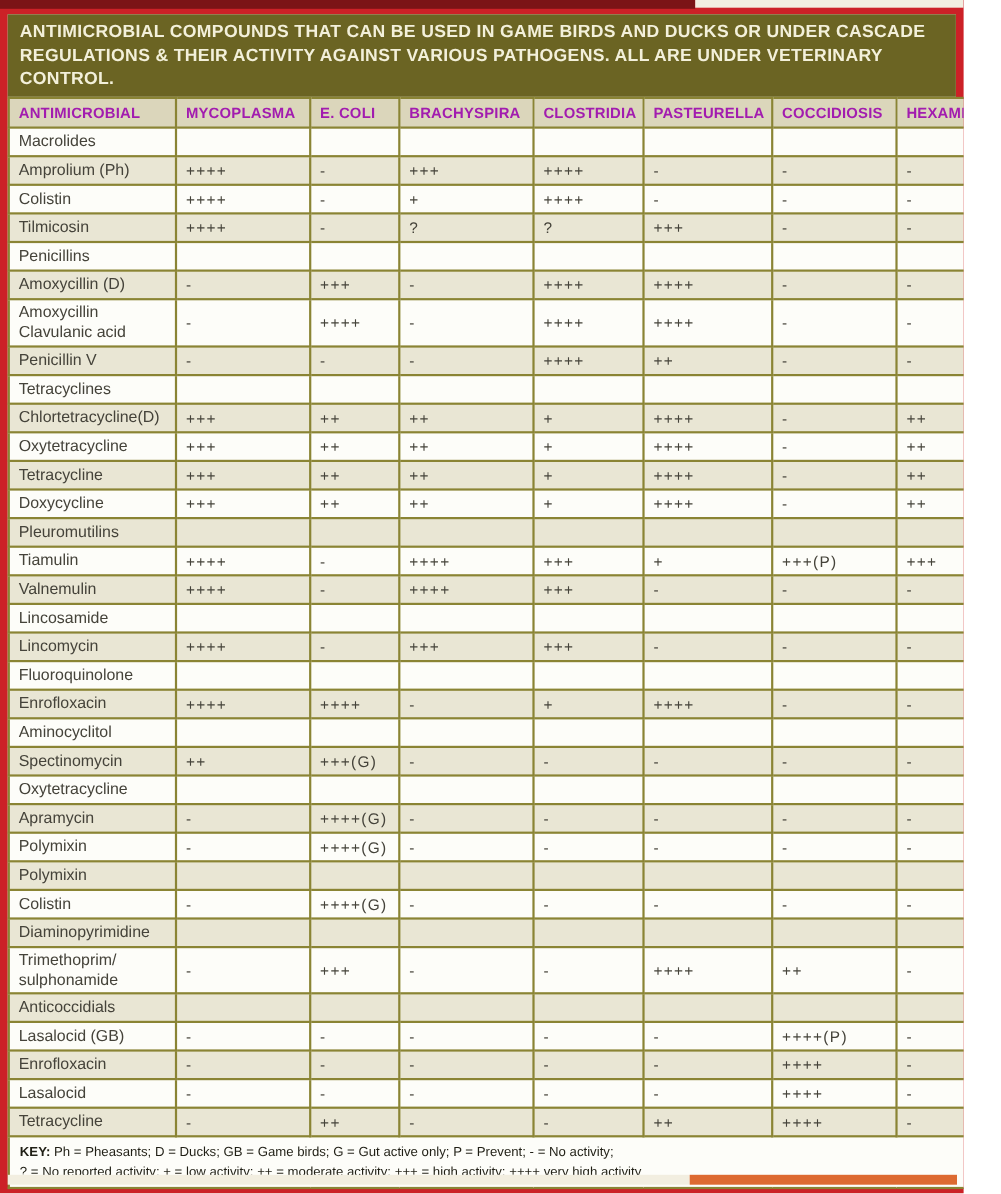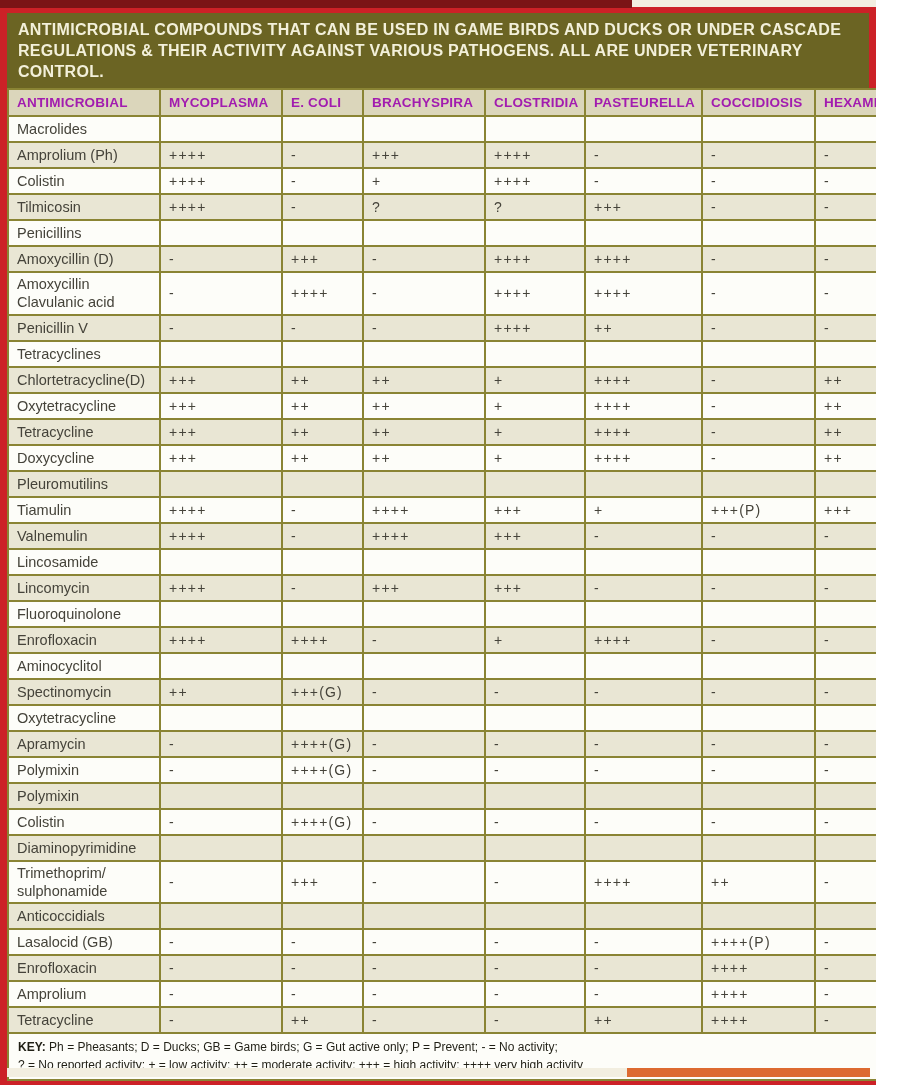--- a/index.html
+++ b/index.html
@@ -402,21 +402,21 @@
             <td class="label">Enrofloxacin</td>
             <td class="val">-</td>
             <td class="val">-</td>
             <td class="val">-</td>
             <td class="val">-</td>
             <td class="val">-</td>
             <td class="val">++++</td>
             <td class="val">-</td>
           </tr>
           <tr class="shade-w">
-            <td class="label">Amprolium</td>
+            <td class="label">Lasalocid</td>
             <td class="val">-</td>
             <td class="val">-</td>
             <td class="val">-</td>
             <td class="val">-</td>
             <td class="val">-</td>
             <td class="val">++++</td>
             <td class="val">-</td>
           </tr>
           <tr class="shade-b">
             <td class="label">Tetracycline</td>

